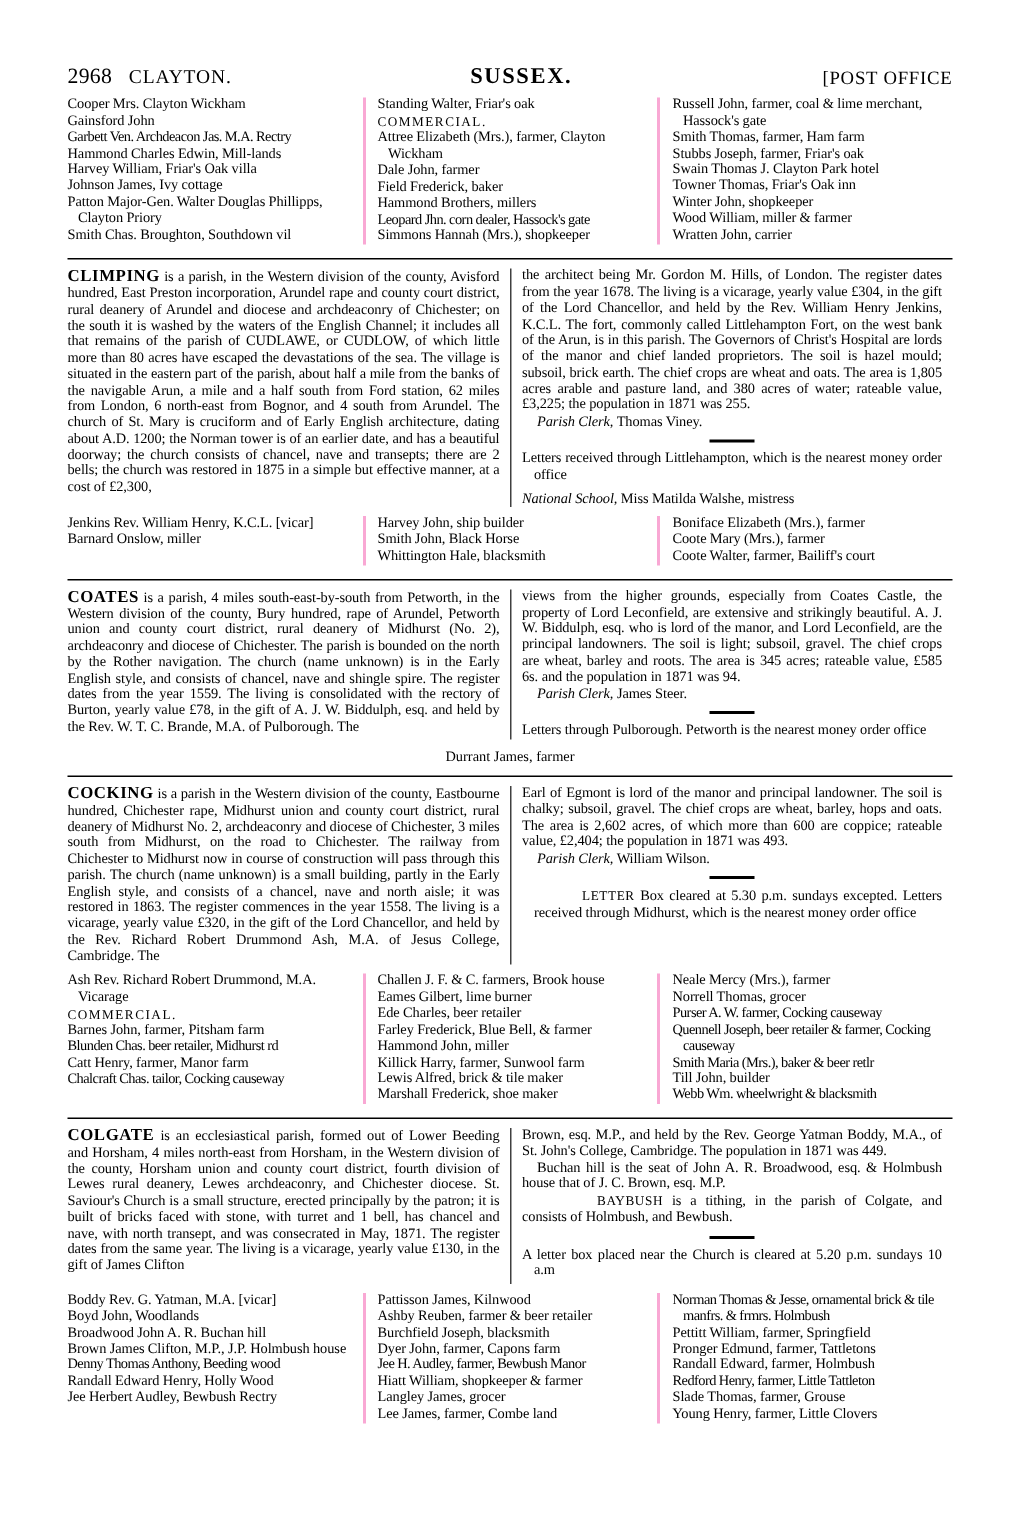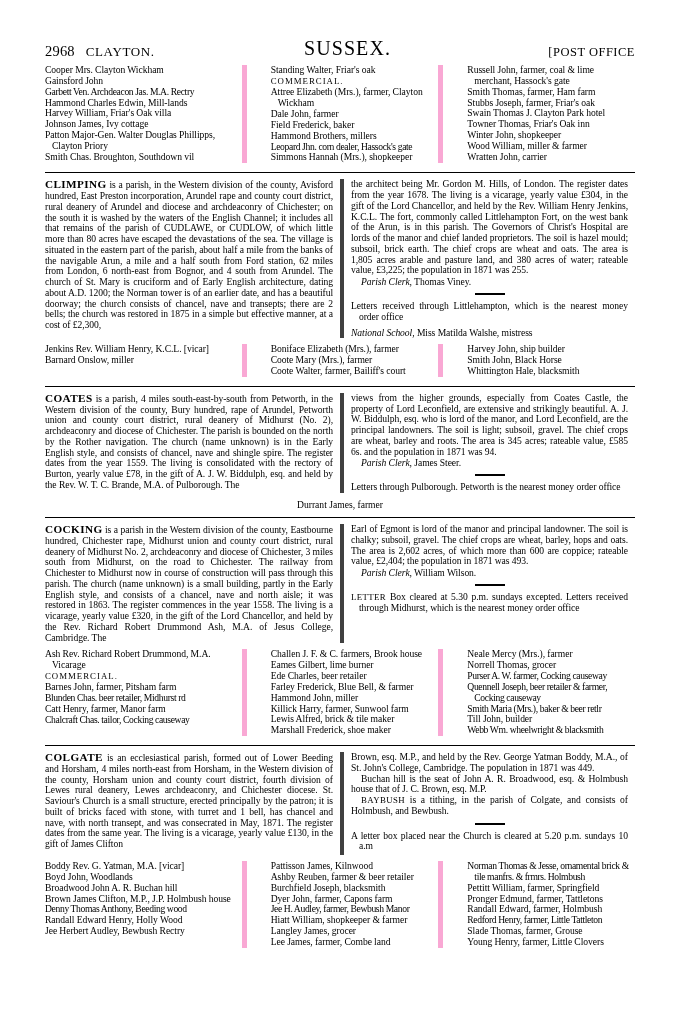--- a/index.html
+++ b/index.html
@@ -40,22 +40,22 @@
   }
   .rh-parish {
     font-variant: small-caps;
     font-size: 13px;
     letter-spacing: 0.6px;
     margin-left: 11px;
   }
   .rh-center {
     flex: 1 1 auto;
     text-align: center;
-    font-weight: normal;
-    font-size: 20px;
+    font-weight: bold;
+    font-size: 15px;
     letter-spacing: 1.1px;
   }
   .rh-right {
     flex: 0 0 185px;
     text-align: right;
     font-variant: small-caps;
     font-size: 12.5px;
     letter-spacing: 0.5px;
     white-space: nowrap;
   }
@@ -64,35 +64,35 @@
   .cols3 {
     display: flex;
     width: 100%;
   }
   .cols3 > .col {
     width: 33.333%;
     box-sizing: border-box;
     padding-right: 5px;
   }
   .cols3 > .col + .col {
-    border-left: 5px solid #f9a8d4;
-    padding-left: 24px;
+    border-left: 2px solid #f9a8d4;
+    padding-left: 8px;
   }
 
   .cols2 {
     display: flex;
     width: 100%;
   }
   .cols2 > .col {
     width: 50%;
     box-sizing: border-box;
     padding-right: 7px;
   }
   .cols2 > .col + .col {
-    border-left: 4px solid #404040;
+    border-left: 1px solid #404040;
     padding-left: 7px;
   }
 
   
   .entry {
     font-size: 9.6px;
     line-height: 10.85px;
     text-indent: -7px;
     padding-left: 7px;
     letter-spacing: -0.05px;
@@ -118,20 +118,21 @@
   .prose p { margin: 0; }
   .parishname {
     font-weight: bold;
     font-size: 11.2px;
     letter-spacing: 0.4px;
   }
   .caps {
     font-variant: small-caps;
     font-size: 8.8px;
     letter-spacing: 0.4px;
+    margin-left: 40px;
   }
   .clerk {
     text-indent: 10px;
     font-size: 9.6px;
     line-height: 11px;
   }
   .svcs {
     font-size: 9.6px;
     line-height: 10.75px;
     text-indent: -8px;
@@ -234,28 +235,28 @@
   </div>
 
   <div class="gap-sm"></div>
 
   <div class="cols3 block">
     <div class="col">
       <div class="entry">Jenkins Rev. William Henry, K.C.L. [vicar]</div>
       <div class="entry">Barnard Onslow, miller</div>
     </div>
     <div class="col">
+      <div class="entry">Harvey John, ship builder</div>
+      <div class="entry">Smith John, Black Horse</div>
+      <div class="entry">Whittington Hale, blacksmith</div>
+    </div>
+    <div class="col">
       <div class="entry">Boniface Elizabeth (Mrs.), farmer</div>
       <div class="entry">Coote Mary (Mrs.), farmer</div>
       <div class="entry">Coote Walter, farmer, Bailiff's court</div>
-    </div>
-    <div class="col">
-      <div class="entry">Harvey John, ship builder</div>
-      <div class="entry">Smith John, Black Horse</div>
-      <div class="entry">Whittington Hale, blacksmith</div>
     </div>
   </div>
 
   <div class="gap-md"></div>
   <div class="fullrule"></div>
   <div class="gap-sm"></div>
 
   <div class="cols2">
     <div class="col prose">
       <p><span class="parishname">COATES</span> <span>is a parish, 4 miles south-east-by-south from Petworth, in the Western division of the county, Bury hundred, rape of Arundel, Petworth union and county court district, rural deanery of Midhurst (No. 2), archdeaconry and diocese of Chichester. The parish is bounded on the north by the Rother navigation. The church (name unknown) is in the Early English style, and consists of chancel, nave and shingle spire. The register dates from the year 1559. The living is consolidated with the rectory of Burton, yearly value £78, in the gift of A. J. W. Biddulph, esq. and held by the Rev. W. T. C. Brande, M.A. of Pulborough. The</span></p>

